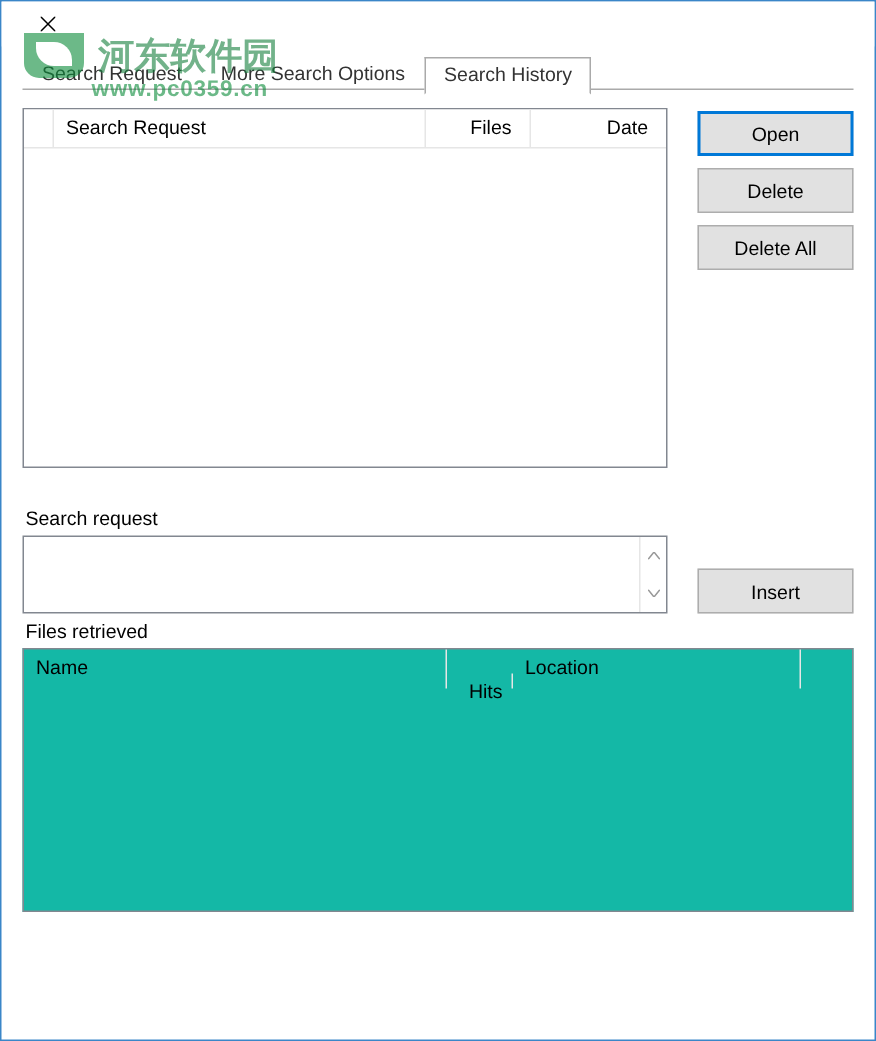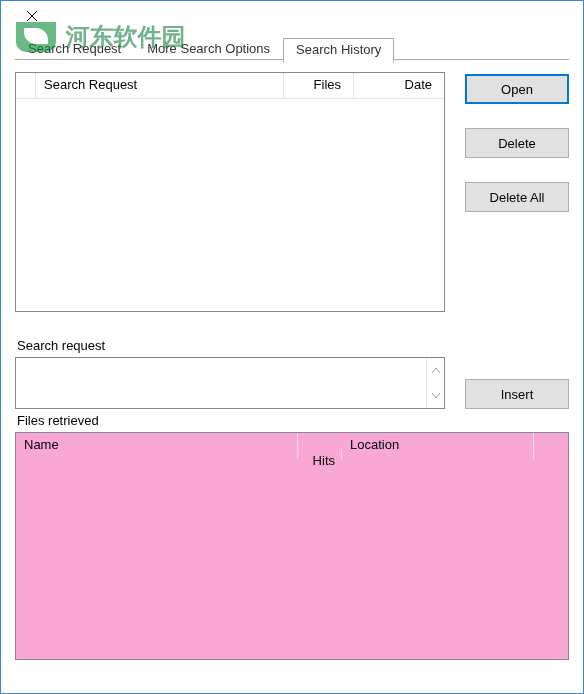--- a/index.html
+++ b/index.html
@@ -17,40 +17,40 @@
   .watermark .url { color: #0b8c3a; font-size: 15px; font-weight: bold; letter-spacing: 0.5px; margin-left: 45px; margin-top: -2px; }
 
   .tabs { display: flex; margin: 6px 0 0 14px; position: relative; z-index: 1; }
   .tab { padding: 3px 12px 5px 12px; font-size: 13px; color: #333; border: 1px solid transparent; cursor: default; }
   .tab.active { background: #fff; border: 1px solid #aaa; border-bottom: 1px solid #fff; position: relative; top: 1px; }
   .tab-underline { position: absolute; left: 14px; right: 14px; top: 58px; border-top: 1px solid #aaa; }
 
   .content { padding: 10px 14px 14px 14px; }
   .main-row { display: flex; gap: 20px; }
   .left-col { flex: 1; }
-  .right-col { width: 104px; display: flex; flex-direction: column; gap: 24px; padding-top: 2px; }
+  .right-col { width: 104px; display: flex; flex-direction: column; gap: 8px; padding-top: 2px; }
 
   .btn { height: 30px; background: #e1e1e1; border: 1px solid #adadad; font-size: 13px; color: #000; cursor: default; display: flex; align-items: center; justify-content: center; }
   .btn.focus { border: 2px solid #0078d7; background: #e1e1e1; }
 
   .table-frame { border: 1px solid #828790; height: 240px; background: #fff; }
   .table-head { display: flex; height: 26px; background: #fff; border-bottom: 1px solid #e6e6e6; }
   .th { border-right: 1px solid #e6e6e6; padding: 4px 8px; font-size: 13px; color: #000; text-align: left; }
   .th.sr { width: 20px; border-right: 1px solid #e6e6e6; }
   .th.request { flex: 1; }
   .th.files { width: 70px; text-align: right; padding-right: 12px; }
   .th.date { width: 90px; text-align: right; padding-right: 12px; border-right: none; }
 
   .section-label { font-size: 13px; color: #000; margin: 14px 0 4px 2px; }
   .textarea-frame { display: flex; border: 1px solid #828790; height: 52px; background: #fff; }
   .textarea-inner { flex: 1; }
   .spinner { width: 18px; border-left: 1px solid #e6e6e6; display: flex; flex-direction: column; }
   .spin-btn { flex: 1; display: flex; align-items: center; justify-content: center; font-size: 9px; color: #888; cursor: default; }
 
-  .files-frame { border: 1px solid #828790; height: 228px; background: #f9a8d4; margin-top: 4px; }
+  .files-frame { border: 1px solid #828790; height: 176px; background: #14b8a6; margin-top: 4px; }
   .files-head { display: flex; height: 26px; }
   .files-head .th { border-right: 1px solid #e6e6e6; }
   .th.name { flex: 1; }
   .th.hits { width: 44px; text-align: right; padding-right: 6px; margin-top: 16px; }
   .th.location { width: 192px; }
   .th.endcol { width: 34px; border-right: none; }
 
   .row2 { display: flex; gap: 20px; margin-top: 12px; }
   .row2 .left-col { flex: 1; }
   .row2 .right-col { width: 104px; }
@@ -64,20 +64,21 @@
         <path d="M0 0 L10 10 M10 0 L0 10" stroke="#000" stroke-width="1"></path>
       </svg>
   </div>
 </div>
 
 <div class="watermark">
   <div>
     <span class="logo"></span>
     <span class="cn">河东软件园</span>
   </div>
+  <div class="url">www.pc0359.cn</div>
 </div>
 
 <div class="tabs">
   <div class="tab">Search Request</div>
   <div class="tab">More Search Options</div>
   <div class="tab active">Search History</div>
 </div>
 <div class="tab-underline"></div>
 
 <div class="content">

